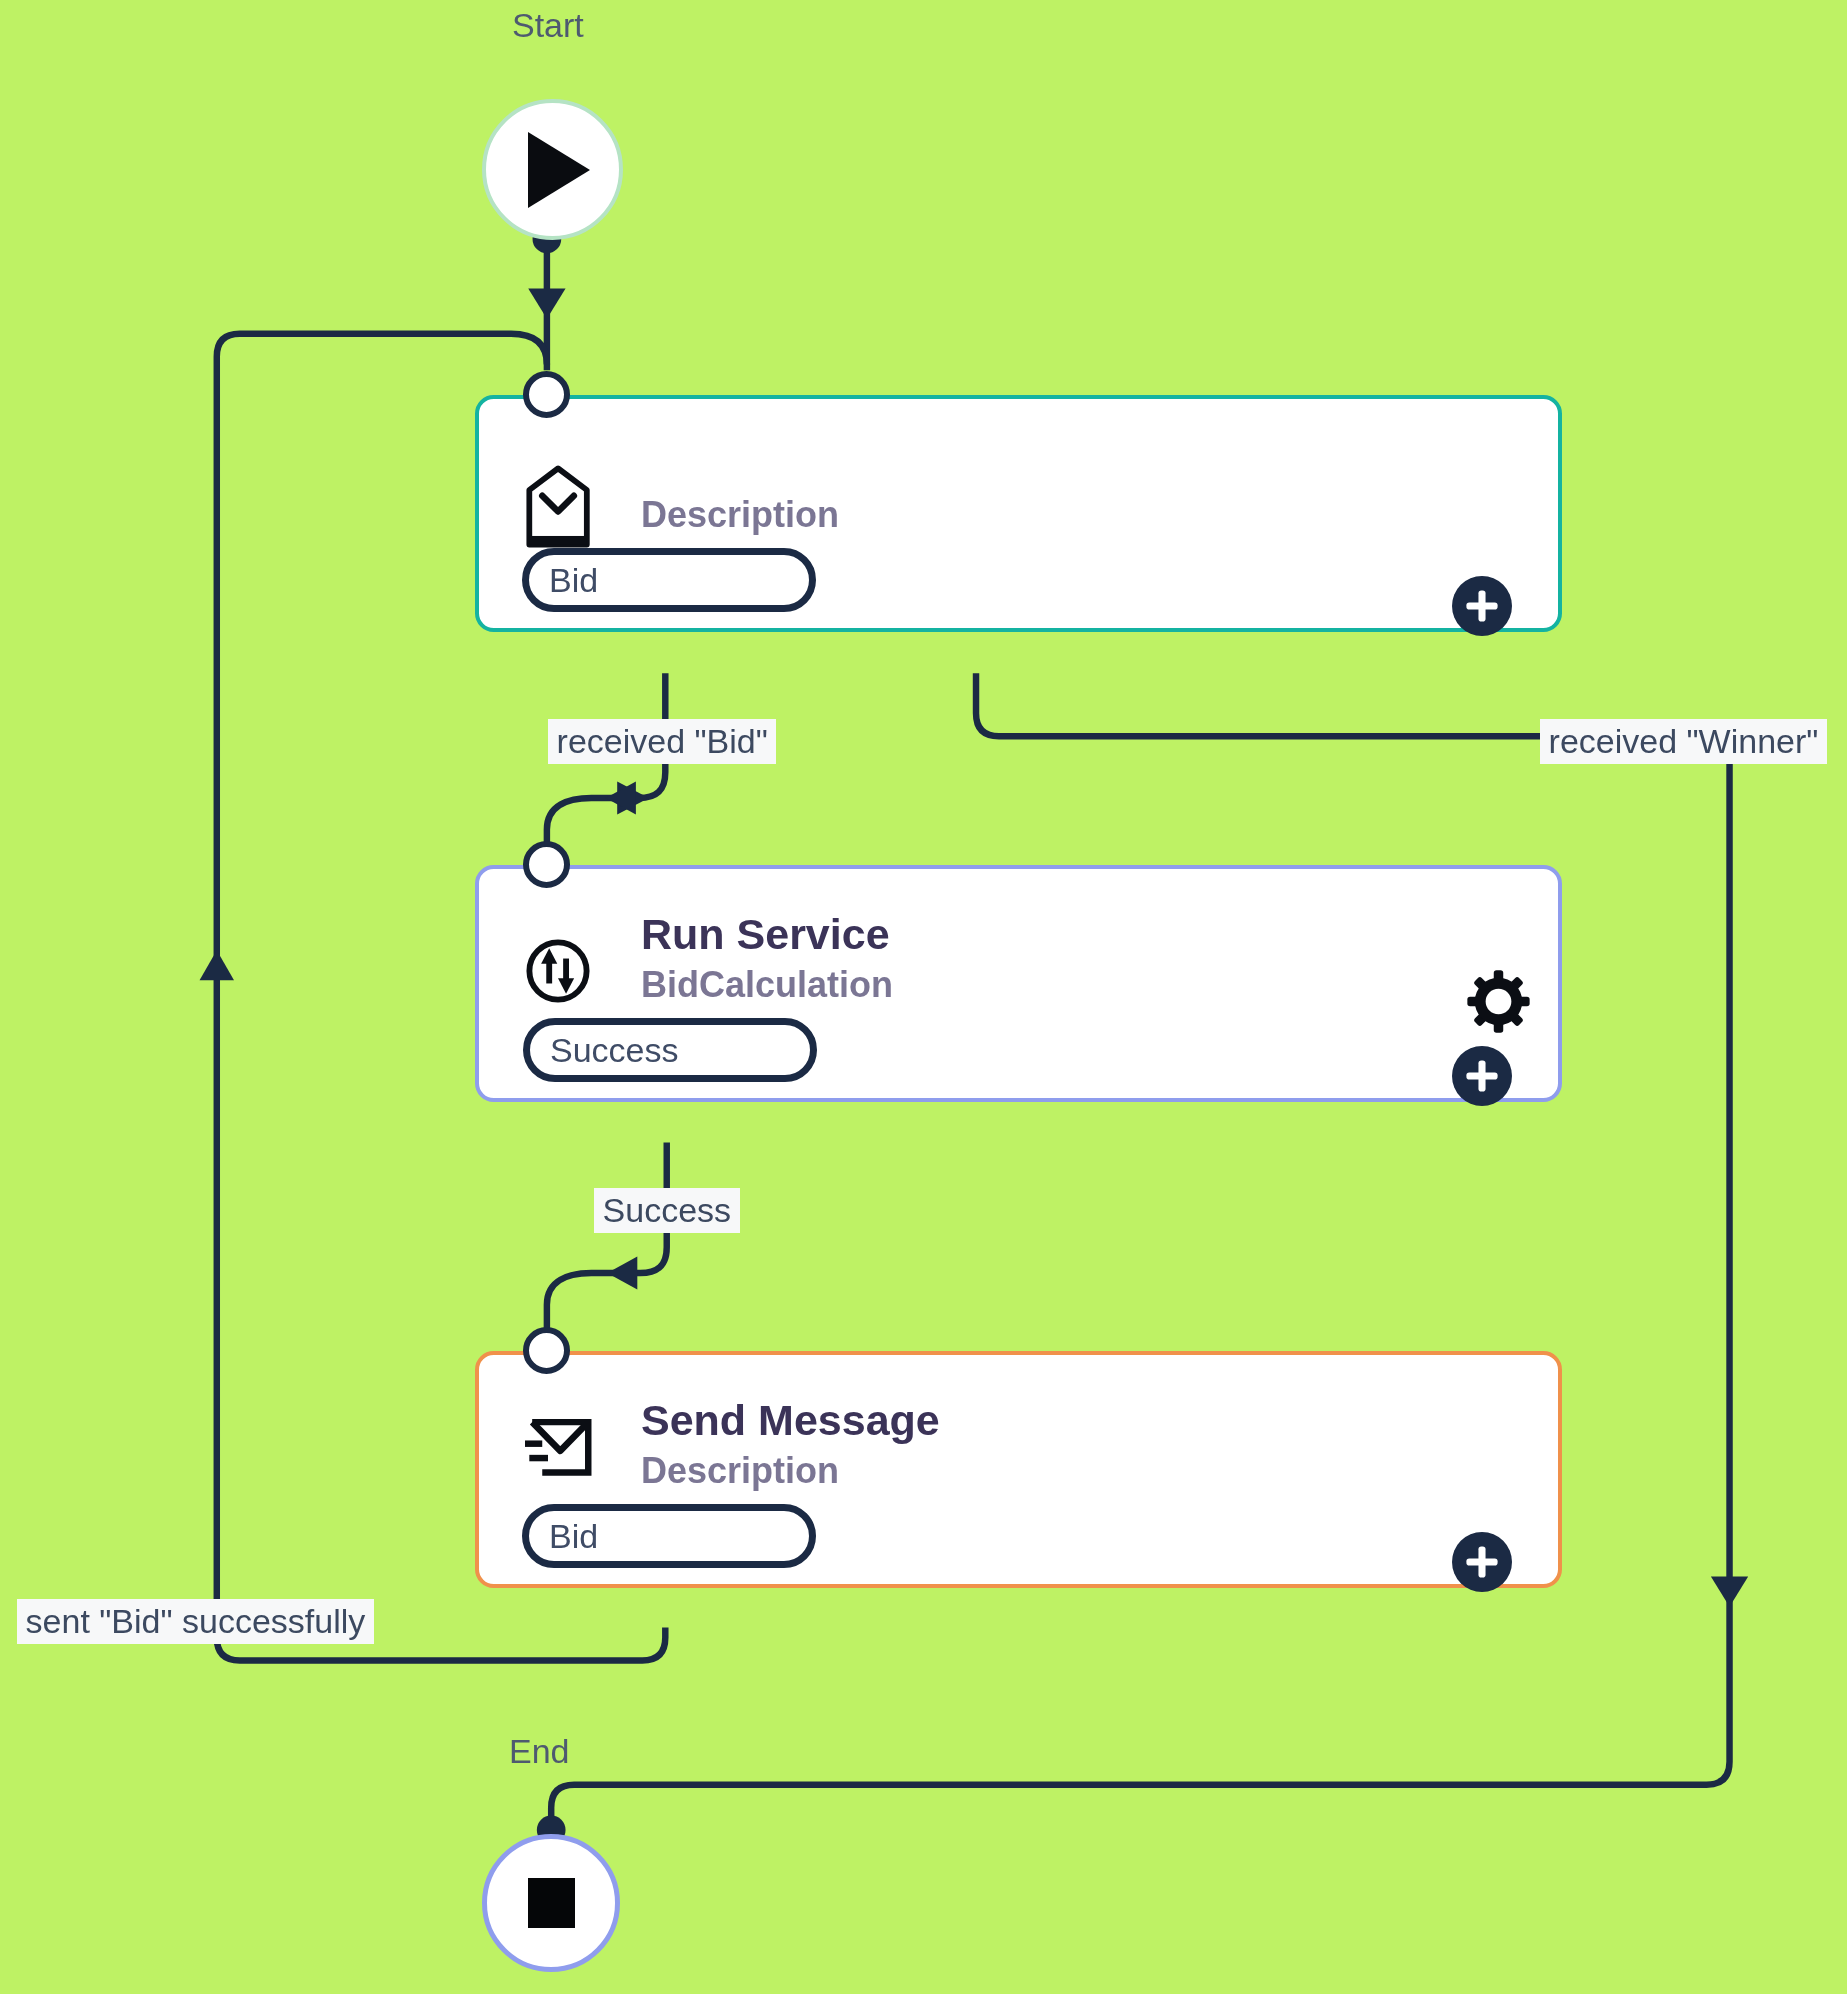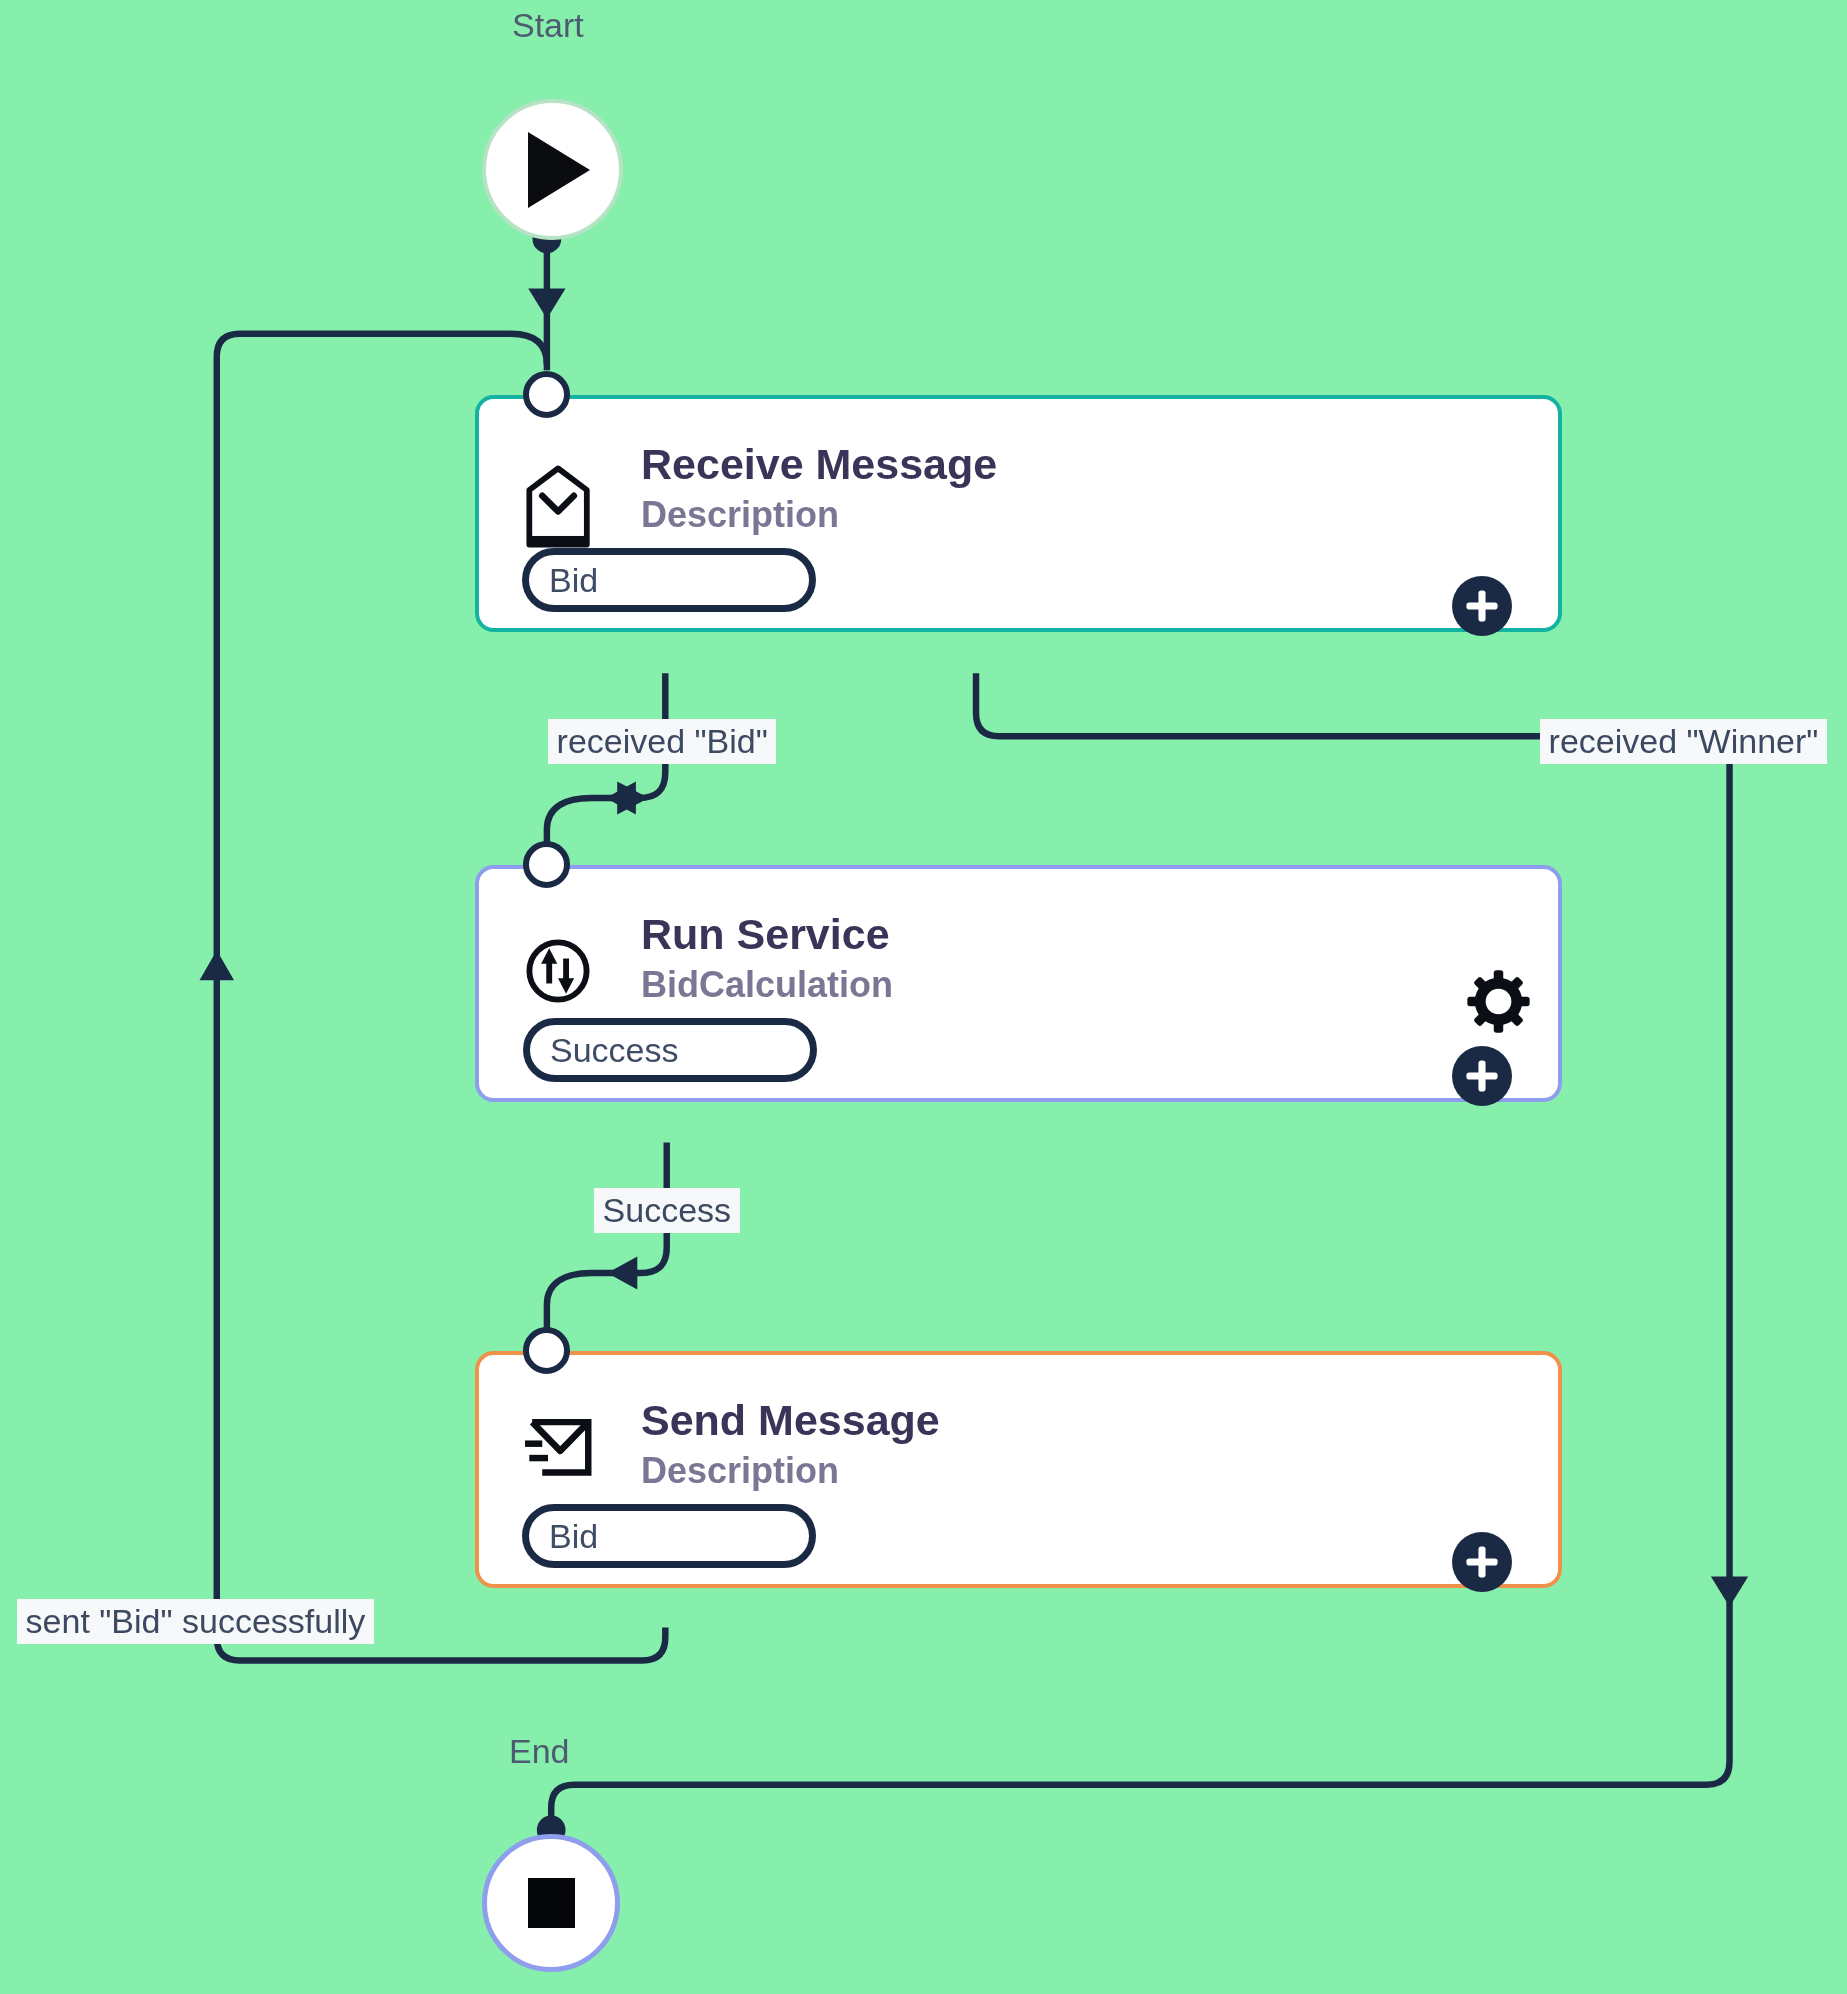--- a/index.html
+++ b/index.html
@@ -1,17 +1,17 @@
 <!DOCTYPE html>
 <html style="font-size:11.5px"><head>
 <meta charset="utf-8">
 <style>
   html,body{margin:0;padding:0;background:#ffffff;}
   .canvas{
-    position:relative;width:1848px;height:1995px;background:#86efac;
+    position:relative;width:1848px;height:1995px;background:#bef264;
     font-family:"Liberation Sans", sans-serif;overflow:hidden;
   }
   .edges{position:absolute;left:0;top:0;z-index:1;}
 
   
   .node{
     position:absolute;left:475px;width:1087px;height:237px;
     background:#ffffff;border:4.3px solid #999;border-radius:18.7px;
     box-sizing:border-box;z-index:2;
   }
@@ -116,21 +116,20 @@
   <div class="start-node">
     <div class="play-shape"></div>
   </div>
 
   <div class="node node-receive" style="border-color: rgb(20, 179, 161);">
     <svg class="node-icon" viewBox="0 0 96 118">
       <path d="M46 6 L86 36 V112 H6 V36 Z" fill="none" stroke="#0b0e14" stroke-width="8" stroke-linejoin="round"></path>
       <rect x="6" y="100" width="80" height="12" fill="#0b0e14"></rect>
       <path d="M24 44 L46 66 L68 44" fill="none" stroke="#0b0e14" stroke-width="9" stroke-linecap="round" stroke-linejoin="round"></path>
     </svg>
-    <div class="node-title">Receive Message</div>
     <div class="node-subtitle">Description</div>
     <div class="pill pill-row-bottom" style="left:43px;width:294px;">Bid</div>
     <div class="plus-btn">
       <svg width="34" height="34" viewBox="0 0 48 48">
         <rect x="19" y="2" width="10" height="44" rx="4" fill="#ffffff"></rect>
         <rect x="2" y="19" width="44" height="10" rx="4" fill="#ffffff"></rect>
       </svg>
     </div>
   </div>
   <div class="port" style="left:523px;top:371px;"></div>

